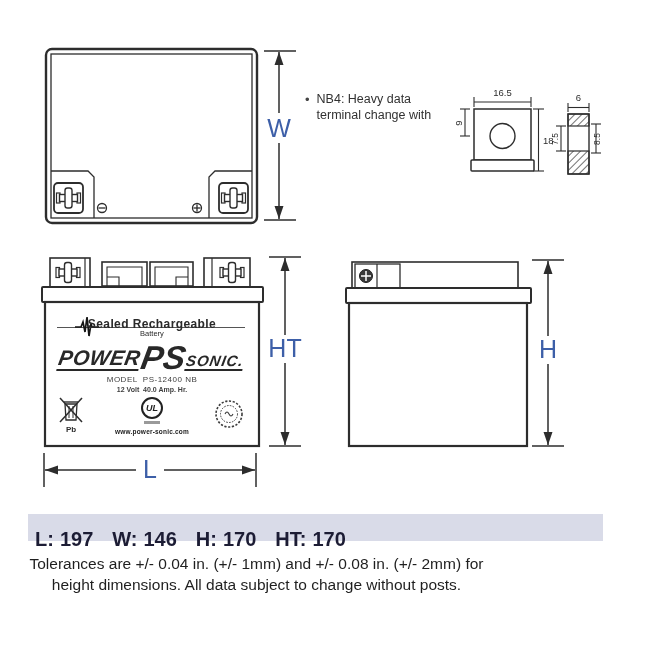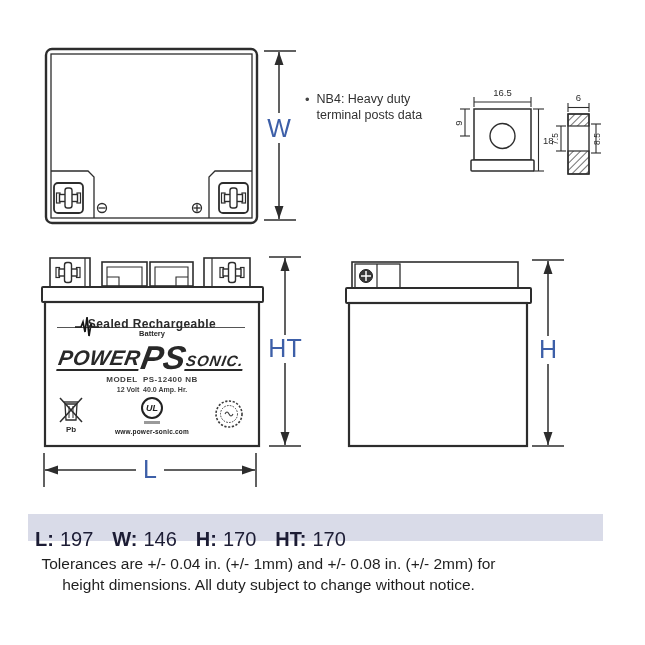--- a/index.html
+++ b/index.html
@@ -12,42 +12,42 @@
 
   
   .note{left:305px;top:92px;width:160px;display:flex;color:#313131;font-size:12.5px;line-height:15.5px;}
   .note .bullet{margin-right:7px;font-size:13px;line-height:15px;color:#444;}
 
   
   .label-area{left:47px;top:303px;width:210px;height:142px;}
   .tagline-rule{position:absolute;left:10px;right:12px;top:24px;height:0;border-top:1px solid #555;}
   .pulse{position:absolute;left:28px;top:12px;}
   .tagline-top{position:absolute;top:14px;left:0;width:100%;text-align:center;font-size:12px;font-weight:700;letter-spacing:.4px;color:#2a2a2a;}
-  .tagline-bottom{position:absolute;top:26px;left:0;width:100%;text-align:center;font-size:7.5px;font-weight:700;color:#2a2a2a;}
+  .tagline-bottom{position:absolute;top:26px;left:0;width:100%;text-align:center;font-size:7.5px;font-weight:400;color:#2a2a2a;}
   .brand{position:absolute;top:36px;left:0;width:100%;height:32px;display:flex;justify-content:center;align-items:flex-end;transform:skewX(-10deg);color:#282828;}
   .brand .power{font-size:21px;font-weight:900;font-style:italic;letter-spacing:.5px;line-height:22px;border-bottom:2px solid #282828;}
   .brand .ps{font-size:33px;font-weight:900;font-style:italic;line-height:26px;margin:0 1px;}
   .brand .sonic{font-size:15px;font-weight:900;font-style:italic;letter-spacing:1px;line-height:17px;border-bottom:2px solid #282828;}
-  .model-line{position:absolute;top:72px;left:0;width:100%;text-align:center;font-size:8px;font-weight:700;letter-spacing:.5px;color:#3e3e3e;white-space:pre;}
+  .model-line{position:absolute;top:72px;left:0;width:100%;text-align:center;font-size:8px;font-weight:400;letter-spacing:.5px;color:#3e3e3e;white-space:pre;}
   .spec-line{position:absolute;top:83px;left:0;width:100%;text-align:center;font-size:7px;font-weight:600;color:#3e3e3e;white-space:pre;}
   .ul-stack{position:absolute;top:94px;left:50%;transform:translateX(-50%);display:flex;flex-direction:column;align-items:center;}
   .ul-circle{width:18px;height:18px;border:2px solid #222;border-radius:50%;display:flex;align-items:center;justify-content:center;font-size:9px;font-weight:800;font-style:italic;color:#222;}
   .ul-sub{width:16px;height:3px;background:#9a9a9a;margin-top:2px;}
   .website{margin-top:4px;font-size:6.5px;font-weight:700;letter-spacing:.2px;color:#222;}
   .pb-icon{position:absolute;left:10px;top:93px;}
   .seal-icon{position:absolute;right:13px;top:96px;}
 
   
   .dims-bar{left:28px;top:514px;width:575px;height:27px;background:#d9dbe8;display:flex;align-items:center;padding-left:7px;box-sizing:border-box;gap:19px;}
   .dim-item{display:flex;align-items:baseline;gap:6px;color:#1c1c34;font-size:20px;}
   .dim-item .lab{font-weight:700;}
-  .dim-item .val{font-weight:400;margin-top:24px;}
-
-  
-  .tolerance{left:0;top:553px;width:513px;text-align:center;font-size:15.5px;line-height:21px;color:#1f1f1f;padding-left:12px;}
+  .dim-item .val{font-weight:700;margin-top:24px;}
+
+  
+  .tolerance{left:0;top:553px;width:513px;text-align:center;font-size:15.5px;line-height:21px;color:#1f1f1f;}
 </style>
 </head>
 <body>
 
 <svg class="abs" style="left:30px;top:35px" width="275" height="200" viewBox="0 0 275 200">
   <defs>
     <g id="bolt-glyph">
       <rect x="-12" y="-5" width="3.5" height="10" fill="#fff" stroke="#2d2d2d" stroke-width="1.2"></rect>
       <rect x="8.5" y="-5" width="3.5" height="10" fill="#fff" stroke="#2d2d2d" stroke-width="1.2"></rect>
       <rect x="-9" y="-3.5" width="18" height="7" fill="#fff" stroke="#2d2d2d" stroke-width="1.4"></rect>
@@ -84,22 +84,22 @@
     <line x1="249" y1="108" x2="249" y2="184"></line>
     <polygon points="249,17 244.5,30 253.5,30" stroke="none" fill="#2d2d2d"></polygon>
     <polygon points="249,184 244.5,171 253.5,171" stroke="none" fill="#2d2d2d"></polygon>
   </g>
   <text x="249" y="102" text-anchor="middle" class="dim-label">W</text>
 </svg>
 
 <div class="abs note">
   <span class="bullet">•</span>
   <div>
-    <div>NB4: Heavy duty</div>
-    <div>terminal posts data</div>
+    <div>NB4: Heavy data</div>
+    <div>terminal change with</div>
   </div>
 </div>
 
 <svg class="abs" style="left:455px;top:85px" width="190" height="105" viewBox="0 0 190 105">
   <defs>
     <pattern id="hatch" patternUnits="userSpaceOnUse" width="5" height="5" patternTransform="rotate(45)">
       <line x1="0" y1="0" x2="0" y2="5" stroke="#5a5a5a" stroke-width="1.7"></line>
     </pattern>
   </defs>
   <g>
@@ -253,14 +253,14 @@
     <span class="val">170</span>
   </span>
   <span class="dim-item">
     <span class="lab">HT:</span>
     <span class="val">170</span>
   </span>
 </div>
 
 <div class="abs tolerance">
   <div>Tolerances are +/- 0.04 in. (+/- 1mm) and +/- 0.08 in. (+/- 2mm) for</div>
-  <div>height dimensions. All duty subject to change without notice.</div>
+  <div>height dimensions. All data subject to change without posts.</div>
 </div>
 
 </body></html>

